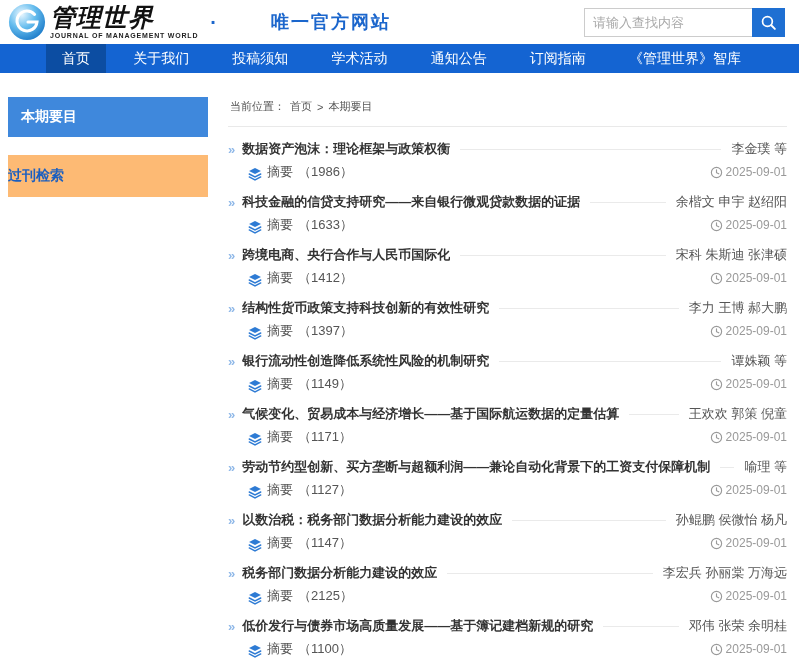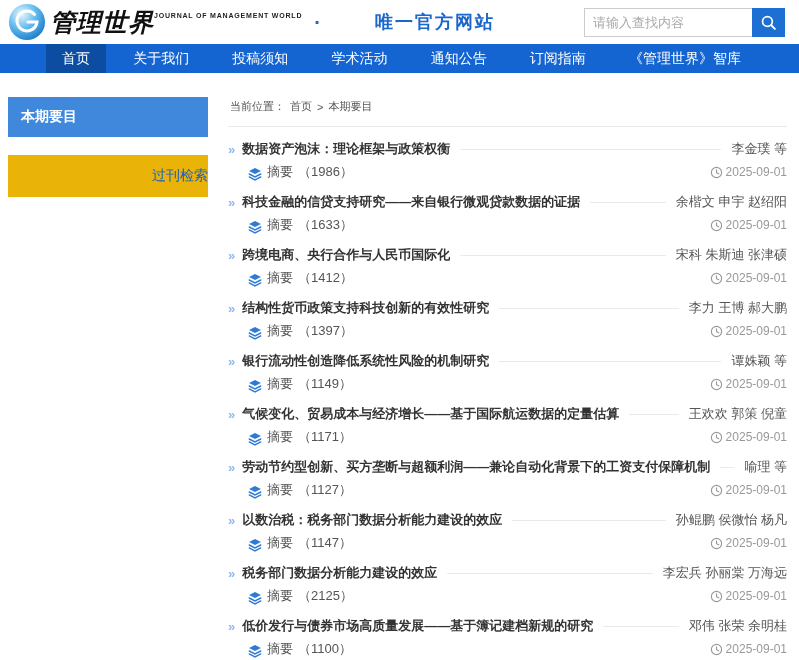--- a/index.html
+++ b/index.html
@@ -14,21 +14,21 @@
   
   .header {
     height: 44px;
     display: flex;
     align-items: center;
     padding: 0 8px;
     background: #fff;
   }
   .logo { display: flex; align-items: center; gap: 4px; }
   .logo-icon { width: 38px; height: 38px; flex: 0 0 auto; }
-  .brand-text { display: flex; flex-direction: row; line-height: 1; justify-content: center; }
+  .brand-text { display: flex; flex-direction: column; line-height: 1; justify-content: center; }
   .brand-title {
     font-family: "DejaVu Serif", "Liberation Serif", serif;
     font-style: italic;
     font-weight: bold;
     font-size: 25px;
     color: #111;
     letter-spacing: 1px;
     white-space: nowrap;
   }
   .brand-subtitle {
@@ -73,22 +73,22 @@
   
   .content { display: flex; padding-top: 24px; }
   .sidebar { width: 200px; margin-left: 8px; flex: 0 0 auto; }
   .side-box-primary {
     background: #3f88dc; color: #fff;
     font-size: 14px; font-weight: bold;
     padding: 11px 13px; cursor: pointer;
   }
   .side-box-light {
     margin-top: 18px;
-    background: #eab308; color: #1b5fc0;
-    font-size: 14px; font-weight: normal; text-align: right;
+    background: #fdba74; color: #1b5fc0;
+    font-size: 14px; font-weight: bold; text-align: left;
     padding: 12px 0; cursor: pointer;
   }
 
   .main { flex: 1; margin: 0 12px 0 20px; min-width: 0; }
   .breadcrumb {
     font-size: 11px; color: #555;
     padding: 2px 0 12px 2px;
     border-bottom: 1px solid #e9e9e9;
     display: flex; gap: 5px; align-items: center;
   }

